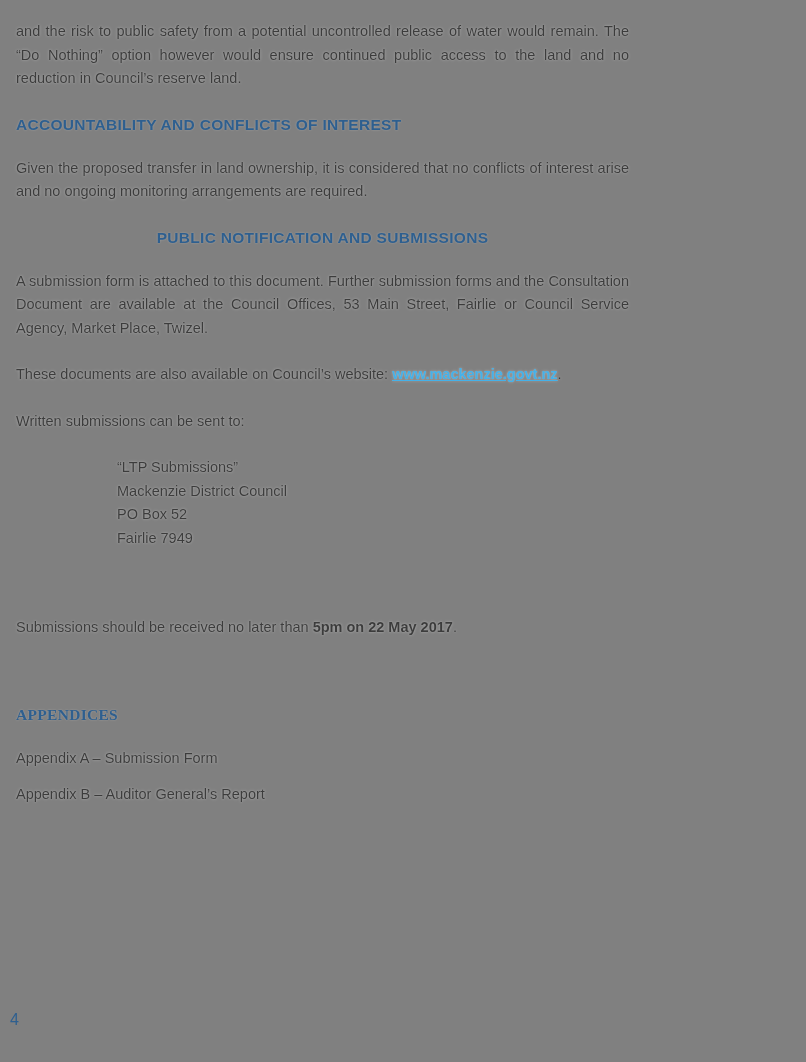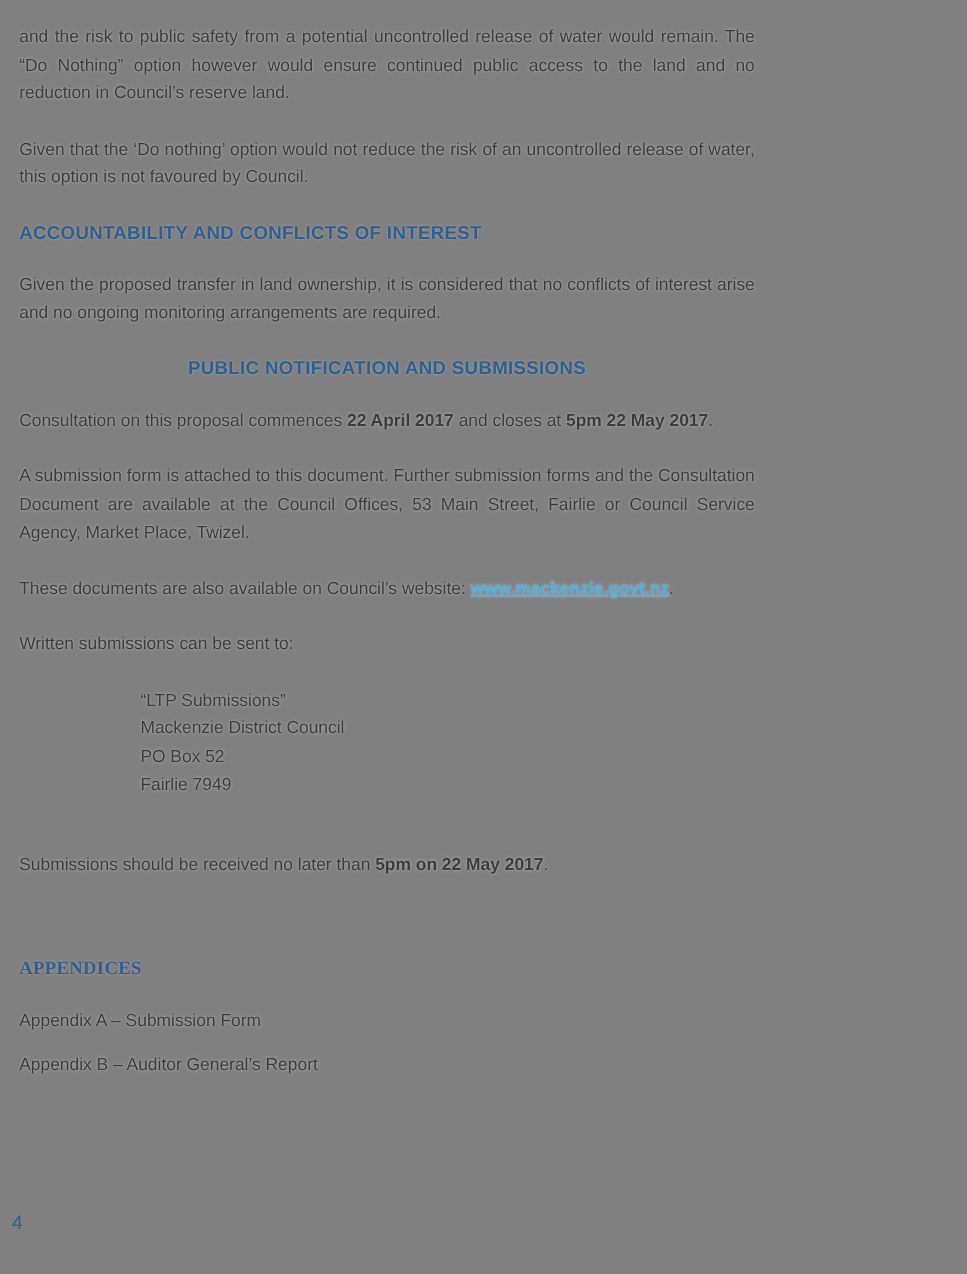--- a/index.html
+++ b/index.html
@@ -44,48 +44,46 @@
     color: #45b1e9;
     font-weight: bold;
     text-decoration: underline;
     cursor: pointer;
   }
   .address {
     margin: 0 0 23px 0;
     padding-left: 101px;
   }
   .address div { text-align: left; }
-  .deadline-gap { margin-top: 43px; }
+  .deadline-gap { margin-top: 66px; }
   .appendix-line { margin-bottom: 13px; text-align: left; }
   .pagenum {
     position: absolute;
     left: 10px;
     top: 1010px;
     color: #2e5f8f;
     font-size: 16px;
     line-height: 20px;
     text-shadow: none;
   }
 </style>
 </head>
 <body>
 
 <div class="page">
 
   <p>and the risk to public safety from a potential uncontrolled release of water would remain. The “Do Nothing” option however would ensure continued public access to the land and no reduction in Council’s reserve land.</p>
 
-  <p>Given that the ‘Do nothing’ option would not reduce the risk of an uncontrolled release of water, this option is not favoured by Council.</p>
 
   <h2 class="gap-top">ACCOUNTABILITY AND CONFLICTS OF INTEREST</h2>
 
   <p>Given the proposed transfer in land ownership, it is considered that no conflicts of interest arise and no ongoing monitoring arrangements are required.</p>
 
   <h2 class="gap-top-md">PUBLIC NOTIFICATION AND SUBMISSIONS</h2>
 
-  <p><span>Consultation on this proposal commences </span><span class="b">22 April 2017</span><span> and closes at </span><span class="b">5pm 22 May 2017</span><span>.</span></p>
 
   <p>A submission form is attached to this document. Further submission forms and the Consultation Document are available at the Council Offices, 53 Main Street, Fairlie or Council Service Agency, Market Place, Twizel.</p>
 
   <p><span>These documents are also available on Council’s website: </span><a class="doclink">www.mackenzie.govt.nz</a><span>.</span></p>
 
   <p>Written submissions can be sent to:</p>
 
   <div class="address">
     <div>“LTP Submissions”</div>
     <div>Mackenzie District Council</div>

